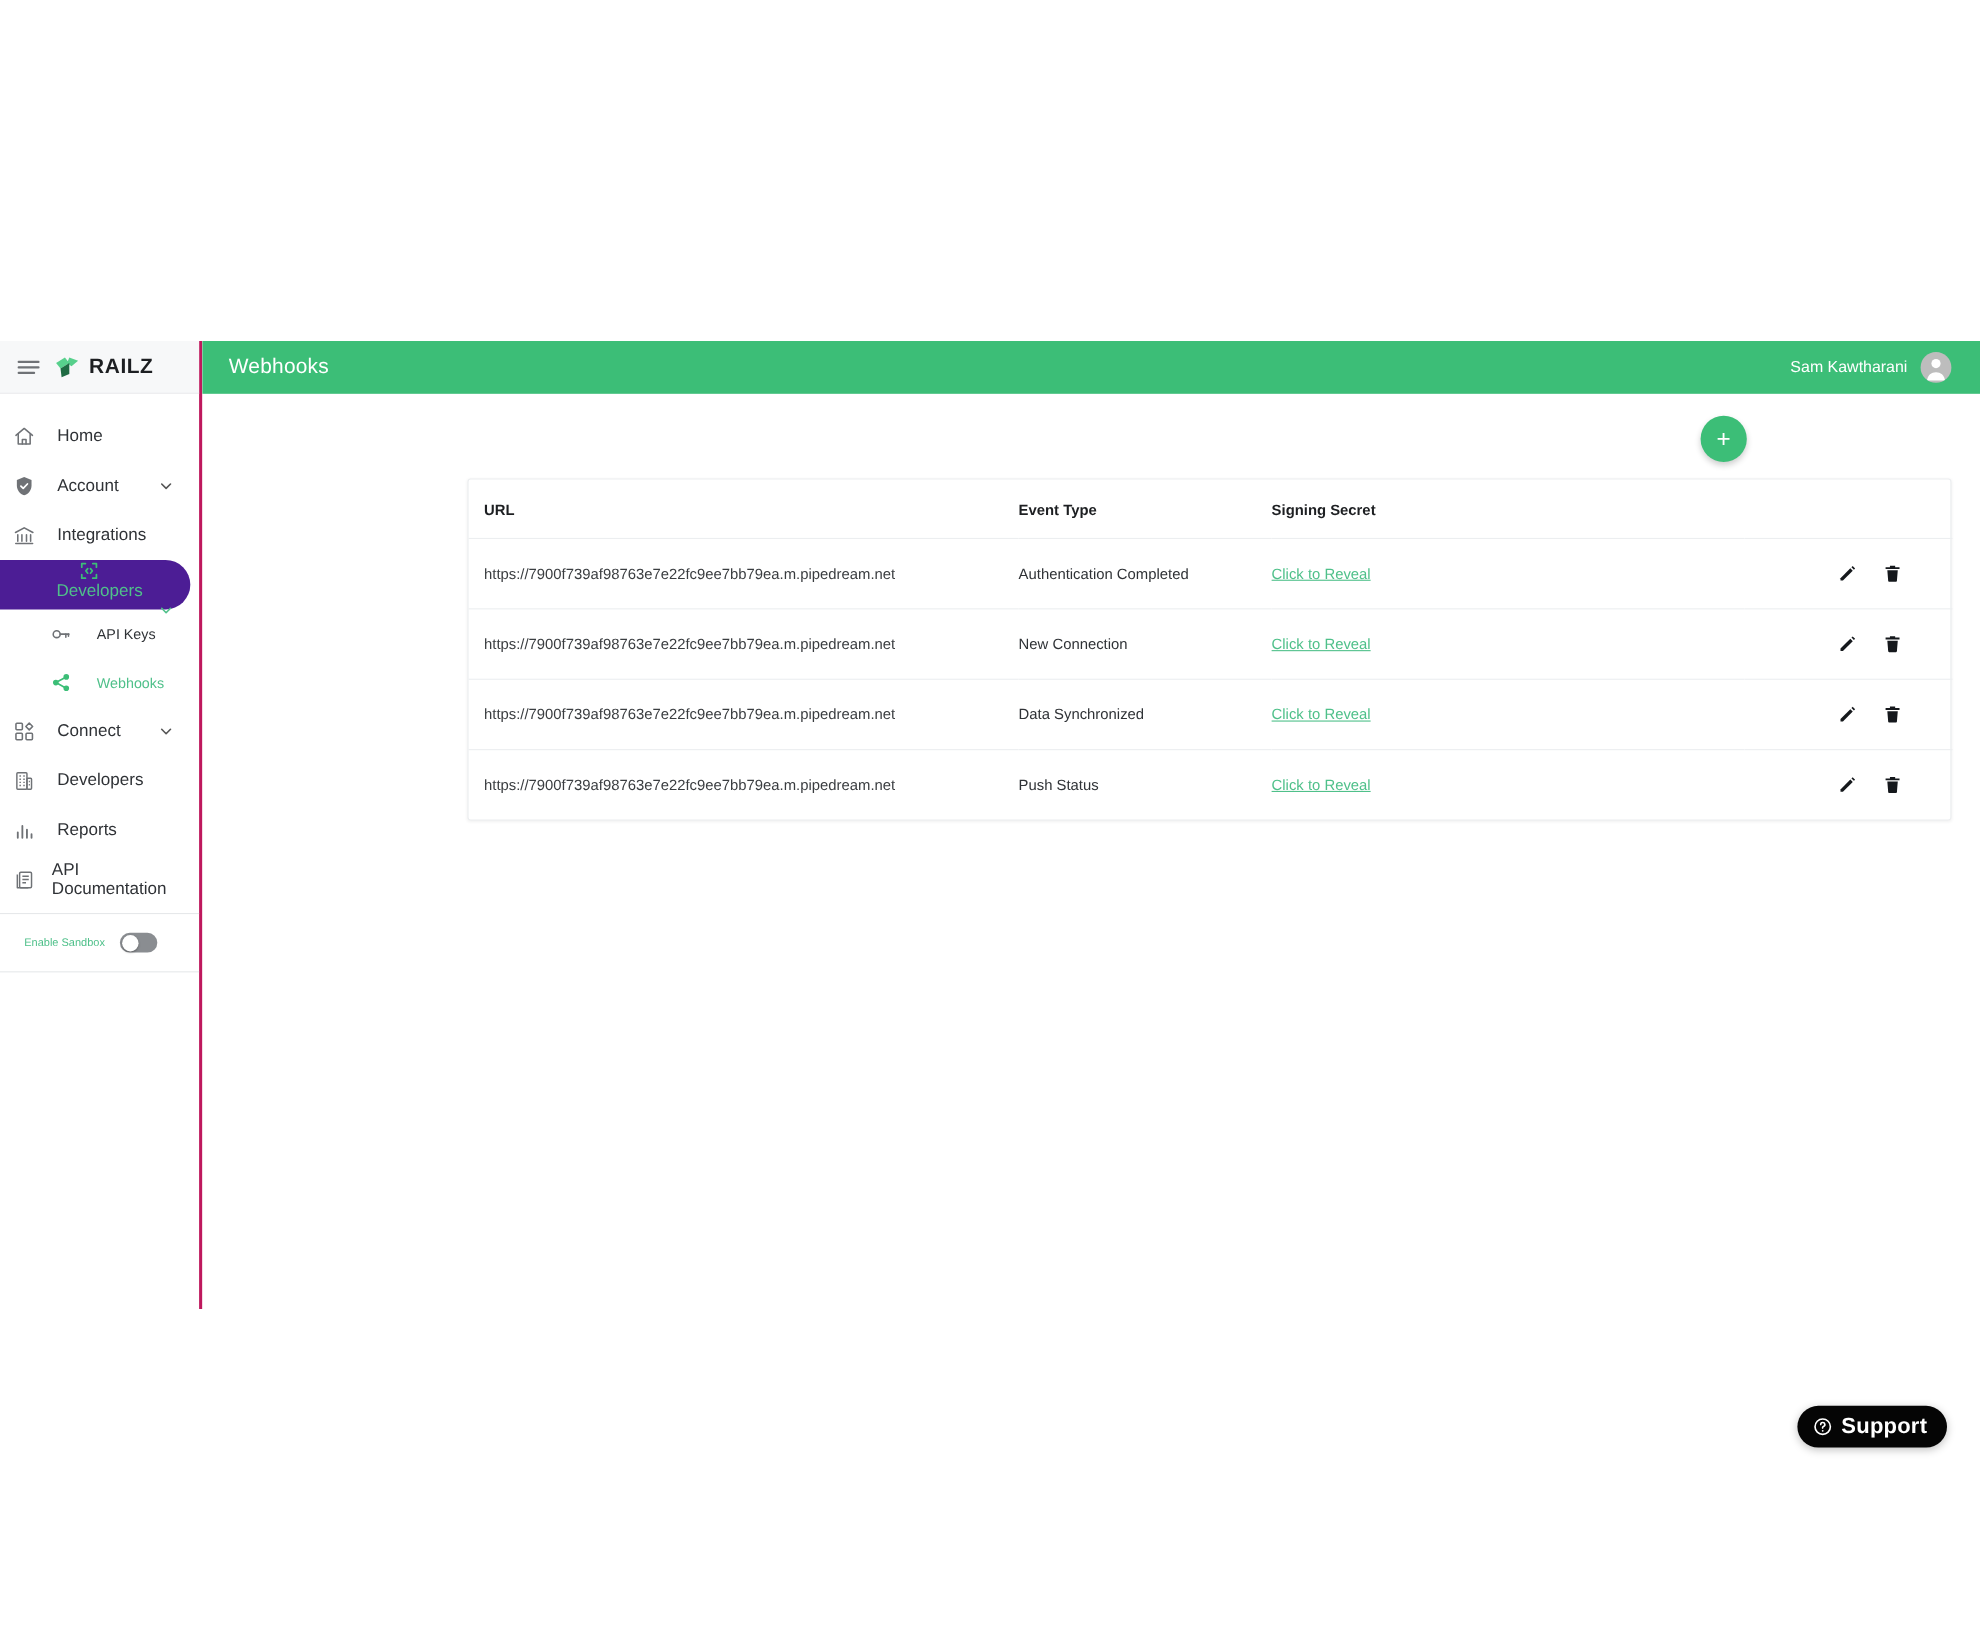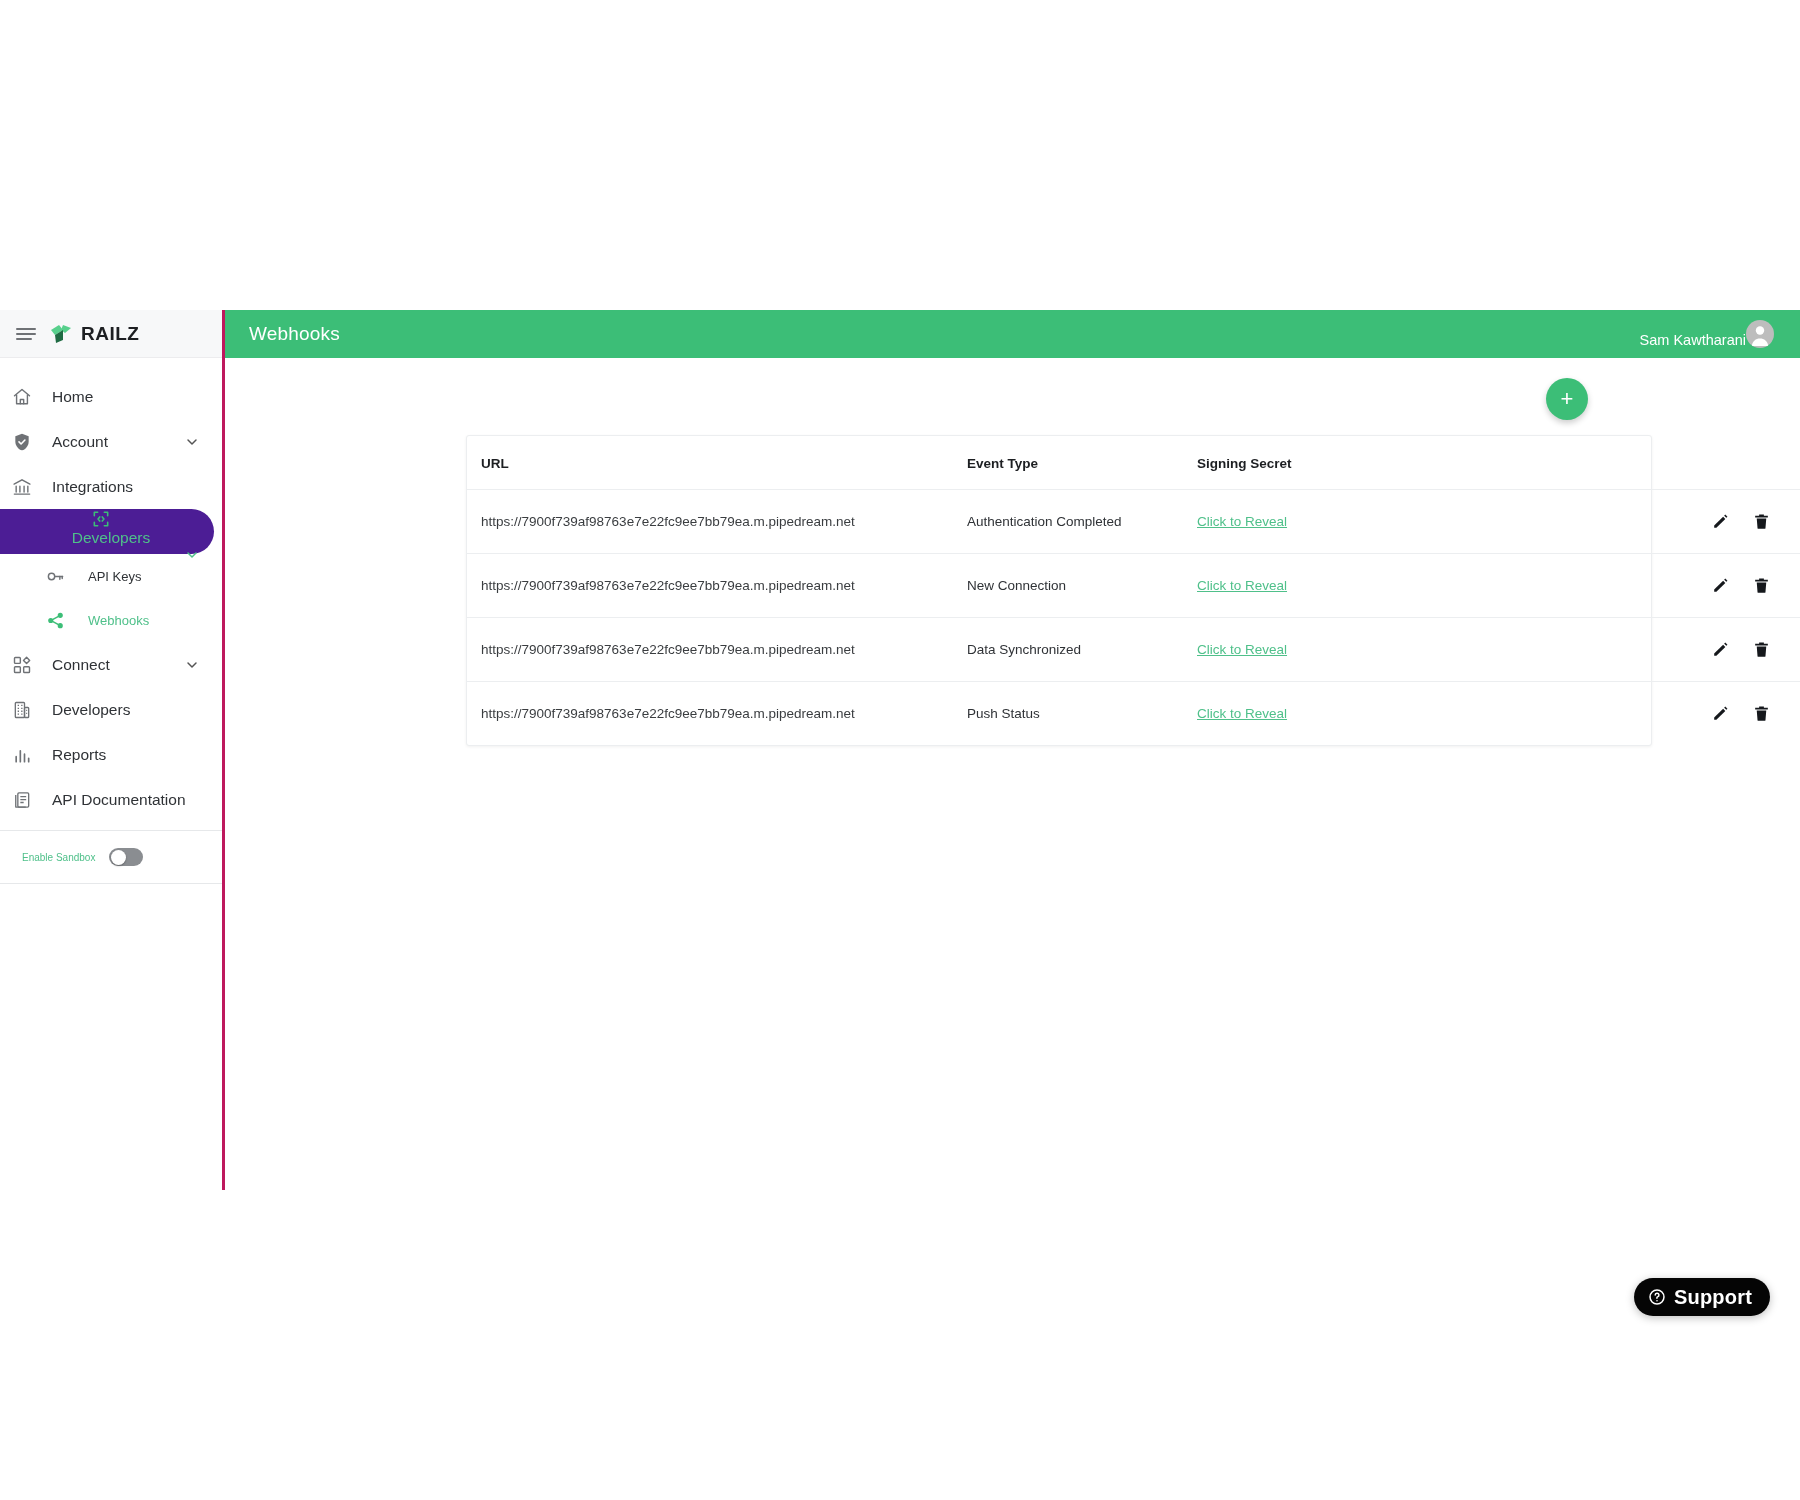--- a/index.html
+++ b/index.html
@@ -81,38 +81,38 @@
   .logout .lbl { font-size:15.5px; color:#2f3236; margin-left:10px; }
 
   
   .main { flex:1; display:flex; flex-direction:column; background:#ffffff; position:relative; }
   .topbar {
     height: 48px; background:#3cbe77;
     display:flex; align-items:center; justify-content:space-between;
     padding: 0 26px 0 24px;
   }
   .topbar .title { color:#ffffff; font-size:19px; font-weight:400; letter-spacing:.2px; }
-  .topbar .userarea { display:flex; align-items:flex-end; }
+  .topbar .userarea { display:flex; align-items:center; gap:12px; }
   .topbar .username { color:#ffffff; font-size:14.5px; }
   .avatar { width:28px; height:28px; border-radius:50%; background:#bdbdbd; display:flex; align-items:flex-end; justify-content:center; overflow:hidden; }
 
   .content { flex:1; position:relative; padding: 20px 26px 0 14px; }
 
   .fab-row { display:flex; justify-content:flex-end; padding-right: 186px; }
   .fab {
     width: 42px; height:42px; border-radius:50%;
     background:#3cbe77; border:none; cursor:pointer;
     display:flex; align-items:center; justify-content:center;
     box-shadow: 0 3px 6px rgba(0,0,0,.20);
     color:#fff;
   }
   .fab .plus { font-size:22px; line-height:1; font-weight:300; color:#fff; }
 
   .card {
-    margin-top: 15px; margin-left: 227px; width: 1186px;
+    margin-top: 15px; margin-left: 227px; width: 1349px;
     background:#fff;
     border: 1px solid #eceef0;
     border-radius: 3px;
     box-shadow: 0 1px 3px rgba(0,0,0,.06);
   }
   table { width:100%; border-collapse: collapse; table-layout: fixed; }
   thead th {
     text-align:left; font-size:13.5px; font-weight:700; color:#1d1f22;
     padding: 20px 0 18px 0; border-bottom:1px solid #eceef0;
   }

